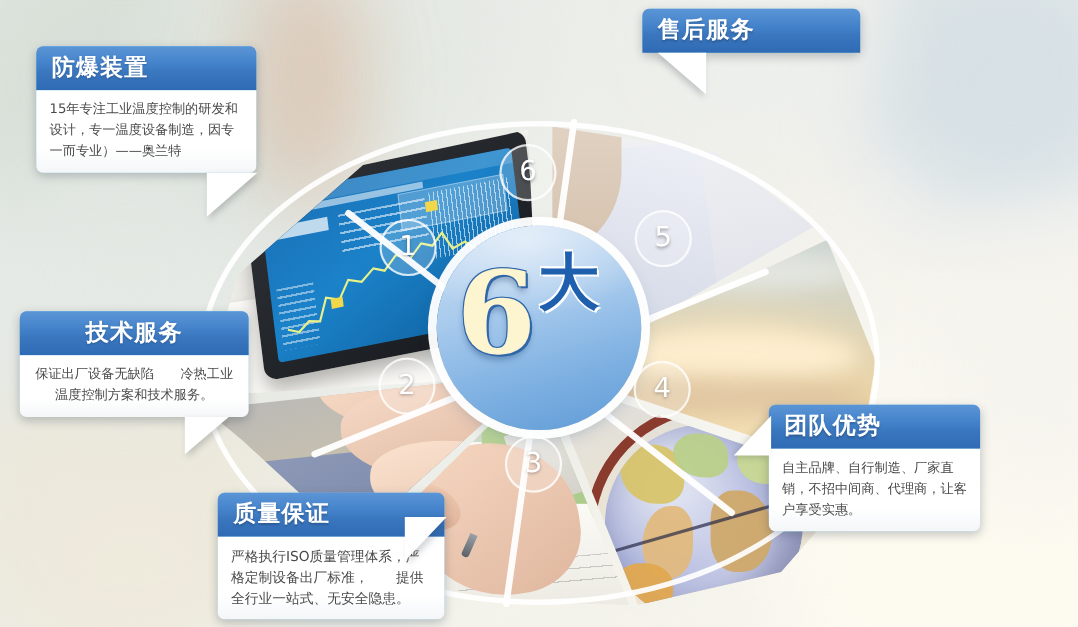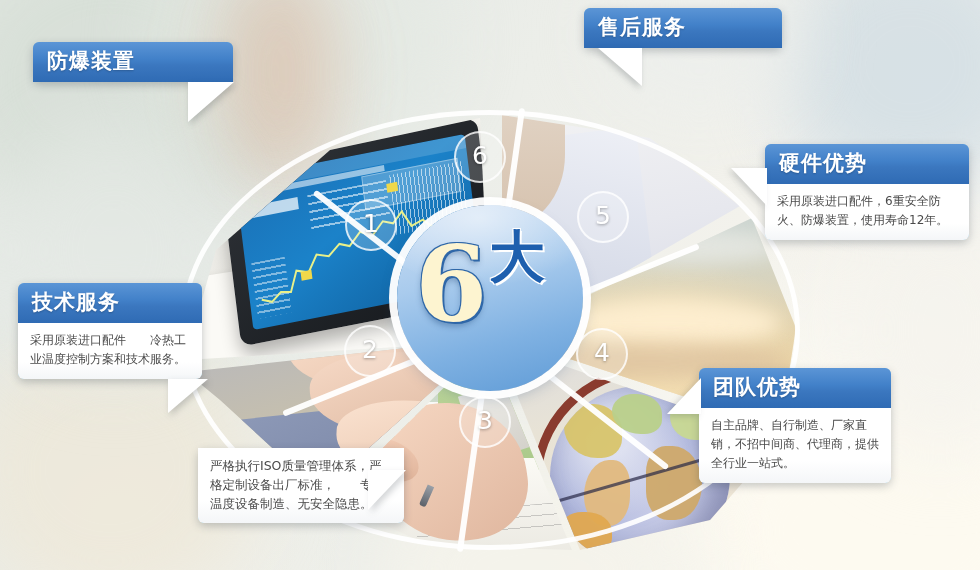--- a/index.html
+++ b/index.html
@@ -245,21 +245,21 @@
   #co-hard{left:765px;top:144px;width:204px;}
   #co-hard .tail{left:-34px;top:24px;
     border-top:0 solid transparent;border-bottom:38px solid transparent;
     border-right:36px solid #ffffff;filter:drop-shadow(-3px 2px 3px rgba(40,50,60,.2));}
 
   #co-soft{left:699px;top:368px;width:192px;}
   #co-soft .tail{left:-32px;top:10px;
     border-bottom:0 solid transparent;border-top:36px solid transparent;
     border-right:34px solid #ffffff;filter:drop-shadow(-3px 2px 3px rgba(40,50,60,.2));}
 
-  #co-tech{left:18px;top:283px;width:184px;}
+  #co-tech{left:18px;top:283px;width:208px;text-align:center;}
   #co-tech .tail{left:150px;top:100%;
     border-left:0 solid transparent;border-right:40px solid transparent;
     border-top:34px solid #ffffff;filter:drop-shadow(2px 3px 3px rgba(40,50,60,.22));}
 
   #co-qual{left:198px;top:448px;width:206px;}
   #co-qual .tail{left:170px;top:22px;
     border-top:0 solid transparent;border-bottom:40px solid transparent;
     border-left:38px solid #ffffff;filter:drop-shadow(3px 3px 3px rgba(40,50,60,.2));}
   #co-qual .bdy{font-size:12.5px;}
 </style>
@@ -405,44 +405,41 @@
 
   <div class="num n1">1</div>
   <div class="num n2">2</div>
   <div class="num n3">3</div>
   <div class="num n4">4</div>
   <div class="num n5">5</div>
   <div class="num n6">6</div>
 
   <div class="callout" id="co-team">
     <div class="hdr">防爆装置</div>
+    <div class="bdy">15年专注工业温度控制的研发和设计，专一温度设备制造，因专一而专业）——奥兰特</div>
     <div class="tail"></div>
   </div>
 
   <div class="callout" id="co-after">
     <div class="hdr">售后服务</div>
     <div class="tail"></div>
   </div>
 
-  <div class="callout" id="co-hard">
-    <div class="hdr">硬件优势</div>
-    <div class="bdy">采用原装进口配件，6重安全防火、防爆装置，使用寿命12年。</div>
-    <div class="tail"></div>
-  </div>
 
   <div class="callout" id="co-soft">
     <div class="hdr">团队优势</div>
-    <div class="bdy">自主品牌、自行制造、厂家直销，不招中间商、代理商，提供全行业一站式。</div>
+    <div class="bdy">自主品牌、自行制造、厂家直销，不招中间商、代理商，让客户享受实惠。</div>
     <div class="tail"></div>
   </div>
 
   <div class="callout" id="co-tech">
     <div class="hdr">技术服务</div>
-    <div class="bdy">采用原装进口配件　　冷热工业温度控制方案和技术服务。</div>
+    <div class="bdy">保证出厂设备无缺陷　　冷热工业温度控制方案和技术服务。</div>
     <div class="tail"></div>
   </div>
 
   <div class="callout" id="co-qual">
-    <div class="bdy">严格执行ISO质量管理体系，严格定制设备出厂标准，　　专一温度设备制造、无安全隐患。</div>
+    <div class="hdr">质量保证</div>
+    <div class="bdy">严格执行ISO质量管理体系，严格定制设备出厂标准，　　提供全行业一站式、无安全隐患。</div>
     <div class="tail"></div>
   </div>
 
 </div>
 
 </body></html>

